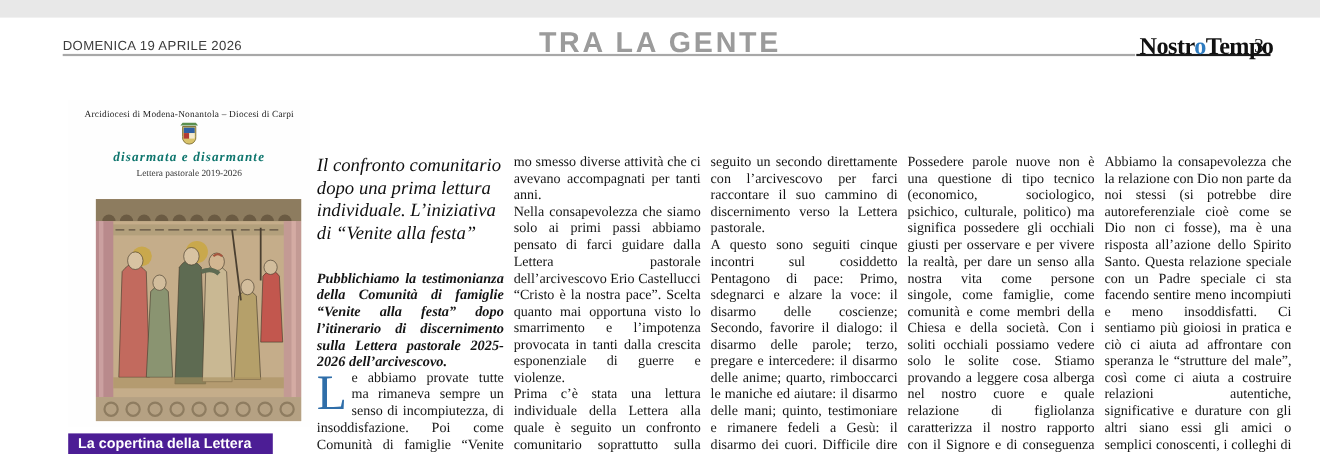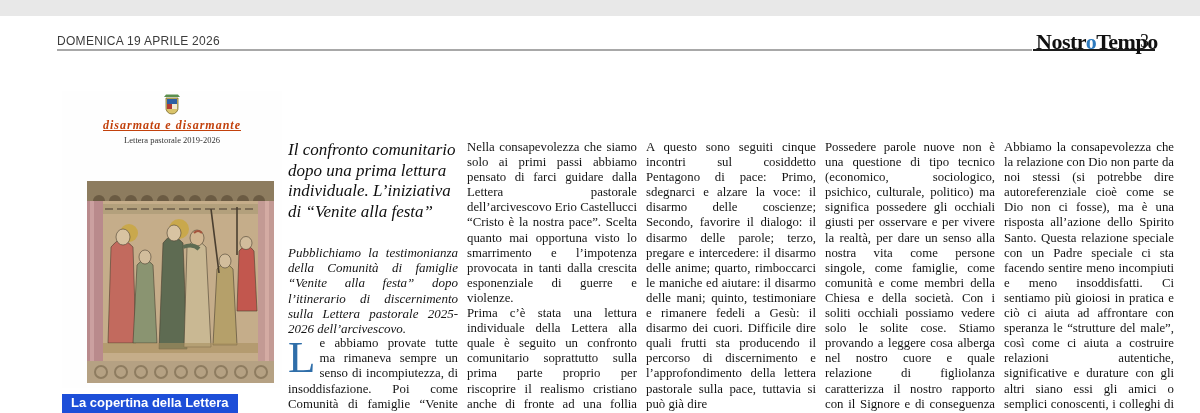--- a/index.html
+++ b/index.html
@@ -49,65 +49,67 @@
   .cover{
     position:absolute;left:62px;top:75px;width:220px;height:297px;background:#fefefe;
     text-align:center;
   }
   .cover .diocese{font-size:8.5px;color:#222;padding-top:7px;letter-spacing:.2px;}
   .cover .crest{margin:3px auto 2px;width:20px;height:22px;display:block;}
   .cover .cover-title{
     font-size:11px;font-weight:bold;color:var(--accent-red);letter-spacing:2px;margin-top:2px;
   }
   .cover .cover-subtitle{
-    font-size:12px;font-weight:bold;font-style:italic;color:#c2410c;letter-spacing:1px;margin-top:1px;text-decoration:underline;
+    font-size:12px;font-weight:bold;font-style:italic;color:#0f766e;letter-spacing:1px;margin-top:1px;
   }
   .cover .cover-edition{font-size:8.5px;color:#333;margin-top:2px;}
   .cover .artwork{position:absolute;left:25px;top:90px;width:187px;height:202px;display:block;}
   .caption-bar{
-    position:absolute;left:62px;top:378px;background:#1d4ed8;color:#fff;
+    position:absolute;left:62px;top:378px;background:#4c1d95;color:#fff;
     font-family:"Liberation Sans",sans-serif;font-size:13px;font-weight:bold;
-    padding:1px 9px 3px 9px;white-space:nowrap;
+    padding:1px 19px 3px 9px;white-space:nowrap;
   }
   
   .columns{
     position:absolute;left:288px;top:124px;width:892px;height:289px;
     display:flex;gap:9px;overflow:hidden;
   }
   .col{width:170px;flex:none;}
   .body-text,.body-text p{
     font-size:12.8px;line-height:15.1px;text-align:justify;color:#141414;
     hyphens:auto;-webkit-hyphens:auto;
   }
   .standfirst{
     font-style:italic;font-size:17px;line-height:20.5px;color:#0f0f0f;
     margin-bottom:23px;text-align:left;
   }
   .intro{
-    font-style:italic;font-weight:normal;font-size:13px;line-height:15.2px;
+    font-style:italic;font-weight:bold;font-size:13px;line-height:15.2px;
     text-align:justify;color:#141414;hyphens:auto;
   }
   .dropcap{
     float:left;color:var(--dropcap-blue);font-size:45px;line-height:37px;
     padding:3px 4px 0 0;font-weight:400;
   }
 </style>
 </head>
 <body>
 
 <div class="page">
 
   <div class="date">DOMENICA 19 APRILE 2026</div>
+  <div class="section-title">TRA LA GENTE</div>
   <div class="rule-gray"></div>
   <div class="rule-black"></div>
   <div class="masthead"><span>Nostr</span><span class="o-blue">o</span><span>Tempo</span></div>
   <div class="page-number">3</div>
 
 
   <div class="cover">
+    <div class="diocese">Arcidiocesi di Modena-Nonantola – Diocesi di Carpi</div>
     <svg class="crest" viewBox="0 0 20 22" aria-hidden="true">
       <path d="M4 4 h12 v9 a6 6 0 0 1 -6 7 a6 6 0 0 1 -6 -7 z" fill="#d9c36a" stroke="#7a6a2f" stroke-width="0.8"></path>
       <rect x="5" y="5" width="10" height="5" fill="#2e5fa3"></rect>
       <rect x="5" y="10" width="5" height="5" fill="#b23a33"></rect>
       <rect x="10" y="10" width="5" height="5" fill="#f3ead0"></rect>
       <path d="M2 3 h16 l-2 -2.5 h-12 z" fill="#5a8f4e"></path>
     </svg>
     <div class="cover-subtitle">disarmata e disarmante</div>
     <div class="cover-edition">Lettera pastorale 2019-2026</div>
 
@@ -192,25 +194,27 @@
   </div>
   <div class="caption-bar">La copertina della Lettera</div>
 
   <div class="columns">
     <div class="col">
       <div class="standfirst">Il confronto comunitario dopo una prima lettura individuale. L’iniziativa di “Venite alla festa”</div>
       <div class="intro">Pubblichiamo la testimonianza della Comunità di famiglie “Venite alla festa” dopo l’itinerario di discernimento sulla Lettera pastorale 2025-2026 dell’arcivescovo.</div>
       <div class="body-text"><span class="dropcap">L</span><span>e abbiamo provate tutte ma rimaneva sempre un senso di incompiutezza, di insoddisfazione. Poi come Comunità di famiglie “Venite alla festa” abbiamo deciso di intraprendere un percorso di discernimento comunitario accompagnati da un assistente spirituale e per farlo abbia-</span></div>
     </div>
     <div class="col body-text">
+      <p>mo smesso diverse attività che ci avevano accompagnati per tanti anni.</p>
       <p>Nella consapevolezza che siamo solo ai primi passi abbiamo pensato di farci guidare dalla Lettera pastorale dell’arcivescovo Erio Castellucci “Cristo è la nostra pace”. Scelta quanto mai opportuna visto lo smarrimento e l’impotenza provocata in tanti dalla crescita esponenziale di guerre e violenze.</p>
       <p>Prima c’è stata una lettura individuale della Lettera alla quale è seguito un confronto comunitario soprattutto sulla prima parte proprio per riscoprire il realismo cristiano anche di fronte ad una follia come la guerra.</p>
 
     </div>
     <div class="col body-text">
+      <p>seguito un secondo direttamente con l’arcivescovo per farci raccontare il suo cammino di discernimento verso la Lettera pastorale.</p>
       <p>A questo sono seguiti cinque incontri sul cosiddetto Pentagono di pace: Primo, sdegnarci e alzare la voce: il disarmo delle coscienze; Secondo, favorire il dialogo: il disarmo delle parole; terzo, pregare e intercedere: il disarmo delle anime; quarto, rimboccarci le maniche ed aiutare: il disarmo delle mani; quinto, testimoniare e rimanere fedeli a Gesù: il disarmo dei cuori. Difficile dire quali frutti sta producendo il percorso di discernimento e l’approfondimento della lettera pastorale sulla pace, tuttavia si può già dire</p>
     </div>
     <div class="col body-text">
       <p>Possedere parole nuove non è una questione di tipo tecnico (economico, sociologico, psichico, culturale, politico) ma significa possedere gli occhiali giusti per osservare e per vivere la realtà, per dare un senso alla nostra vita come persone singole, come famiglie, come comunità e come membri della Chiesa e della società. Con i soliti occhiali possiamo vedere solo le solite cose. Stiamo provando a leggere cosa alberga nel nostro cuore e quale relazione di figliolanza caratterizza il nostro rapporto con il Signore e di conseguenza quale relazione di fraternità instauriamo con gli altri.</p>
     </div>
     <div class="col body-text">
       <p>Abbiamo la consapevolezza che la relazione con Dio non parte da noi stessi (si potrebbe dire autoreferenziale cioè come se Dio non ci fosse), ma è una risposta all’azione dello Spirito Santo. Questa relazione speciale con un Padre speciale ci sta facendo sentire meno incompiuti e meno insoddisfatti. Ci sentiamo più gioiosi in pratica e ciò ci aiuta ad affrontare con speranza le “strutture del male”, così come ci aiuta a costruire relazioni autentiche, significative e durature con gli altri siano essi gli amici o semplici conoscenti, i colleghi di lavoro, i figli piuttosto che il coniuge perfino con i fratelli della comunità.</p>
 
     </div>
   </div>

